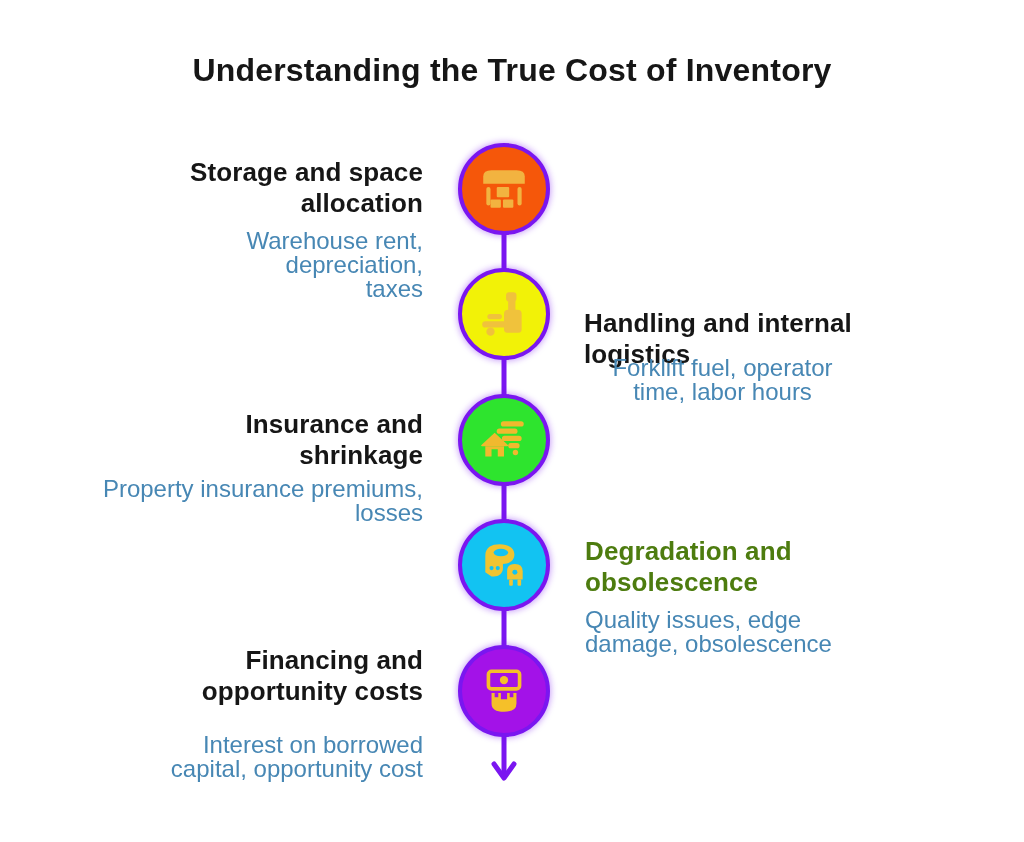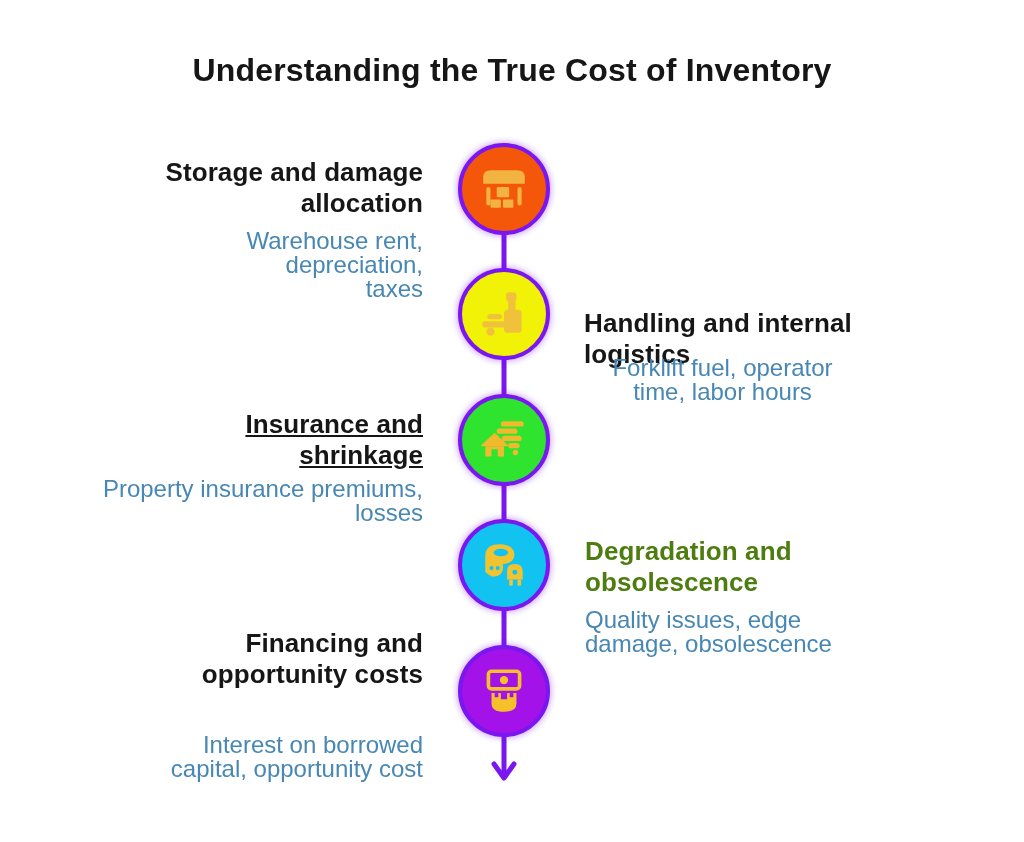--- a/index.html
+++ b/index.html
@@ -39,25 +39,25 @@
   .align-left  { text-align: left; }
 
   
   .c1 { top: 143px; } .c2 { top: 268px; } .c3 { top: 394px; }
   .c4 { top: 519px; } .c5 { top: 645px; }
 
   .h1 { top: 157px; right: 601px; width: 280px; }
   .s1 { top: 229px; right: 601px; width: 195px; }
   .h2 { top: 284px; left: 584px;  width: 305px; margin-top: 24px; }
   .s2 { top: 356px; left: 585px;  width: 275px; text-align: center; }
-  .h3 { top: 409px; right: 601px; width: 210px; text-decoration: underline; }
+  .h3 { top: 409px; right: 601px; width: 210px; }
   .s3 { top: 477px; right: 601px; width: 375px; }
   .h4 { top: 536px; left: 585px;  width: 245px; }
   .s4 { top: 608px; left: 585px;  width: 290px; }
-  .h5 { top: 628px; right: 601px; width: 240px; }
+  .h5 { top: 645px; right: 601px; width: 240px; }
   .s5 { top: 733px; right: 601px; width: 295px; }
 </style>
 </head>
 <body style="background: rgb(255, 255, 255);">
 
 <div class="canvas">
 
   <h1 class="title" style="color: rgb(22, 22, 22);">Understanding the True Cost of Inventory</h1>
 
   <svg class="connector-svg" width="30" height="606" viewBox="0 0 30 606" aria-hidden="true" style="color: rgb(122, 22, 240);">
@@ -127,21 +127,21 @@
       <rect x="11" y="7" width="30" height="17" rx="3" fill="none" stroke="currentColor" stroke-width="3.5"></rect>
       <circle cx="26" cy="15.5" r="4" fill="currentColor"></circle>
       <path fill="currentColor" d="M14 28 H23 V34 H29 V28 H38 V38 Q38 46 26 46 Q14 46 14 38 Z"></path>
       <g fill="var(--circle)">
         <rect x="17" y="28" width="3.5" height="4"></rect>
         <rect x="31.5" y="28" width="3.5" height="4"></rect>
       </g>
     </svg>
   </div>
 
-  <div class="item-heading align-right h1" style="color: rgb(22, 22, 22);">Storage and damage allocation</div>
+  <div class="item-heading align-right h1" style="color: rgb(22, 22, 22);">Storage and space allocation</div>
   <div class="item-subtitle align-right s1" style="color: rgb(71, 135, 180);">Warehouse rent, depreciation, taxes</div>
 
   <div class="item-heading align-left h2" style="color: rgb(22, 22, 22);">Handling and internal logistics</div>
   <div class="item-subtitle align-left s2" style="color: rgb(71, 135, 180);">Forklift fuel, operator time, labor hours</div>
 
   <div class="item-heading align-right h3" style="color: rgb(22, 22, 22);">Insurance and shrinkage</div>
   <div class="item-subtitle align-right s3" style="color: rgb(71, 135, 180);">Property insurance premiums, losses</div>
 
   <div class="item-heading align-left h4" style="color: #4d7c0f;">Degradation and obsolescence</div>
   <div class="item-subtitle align-left s4" style="color: rgb(71, 135, 180);">Quality issues, edge damage, obsolescence</div>

